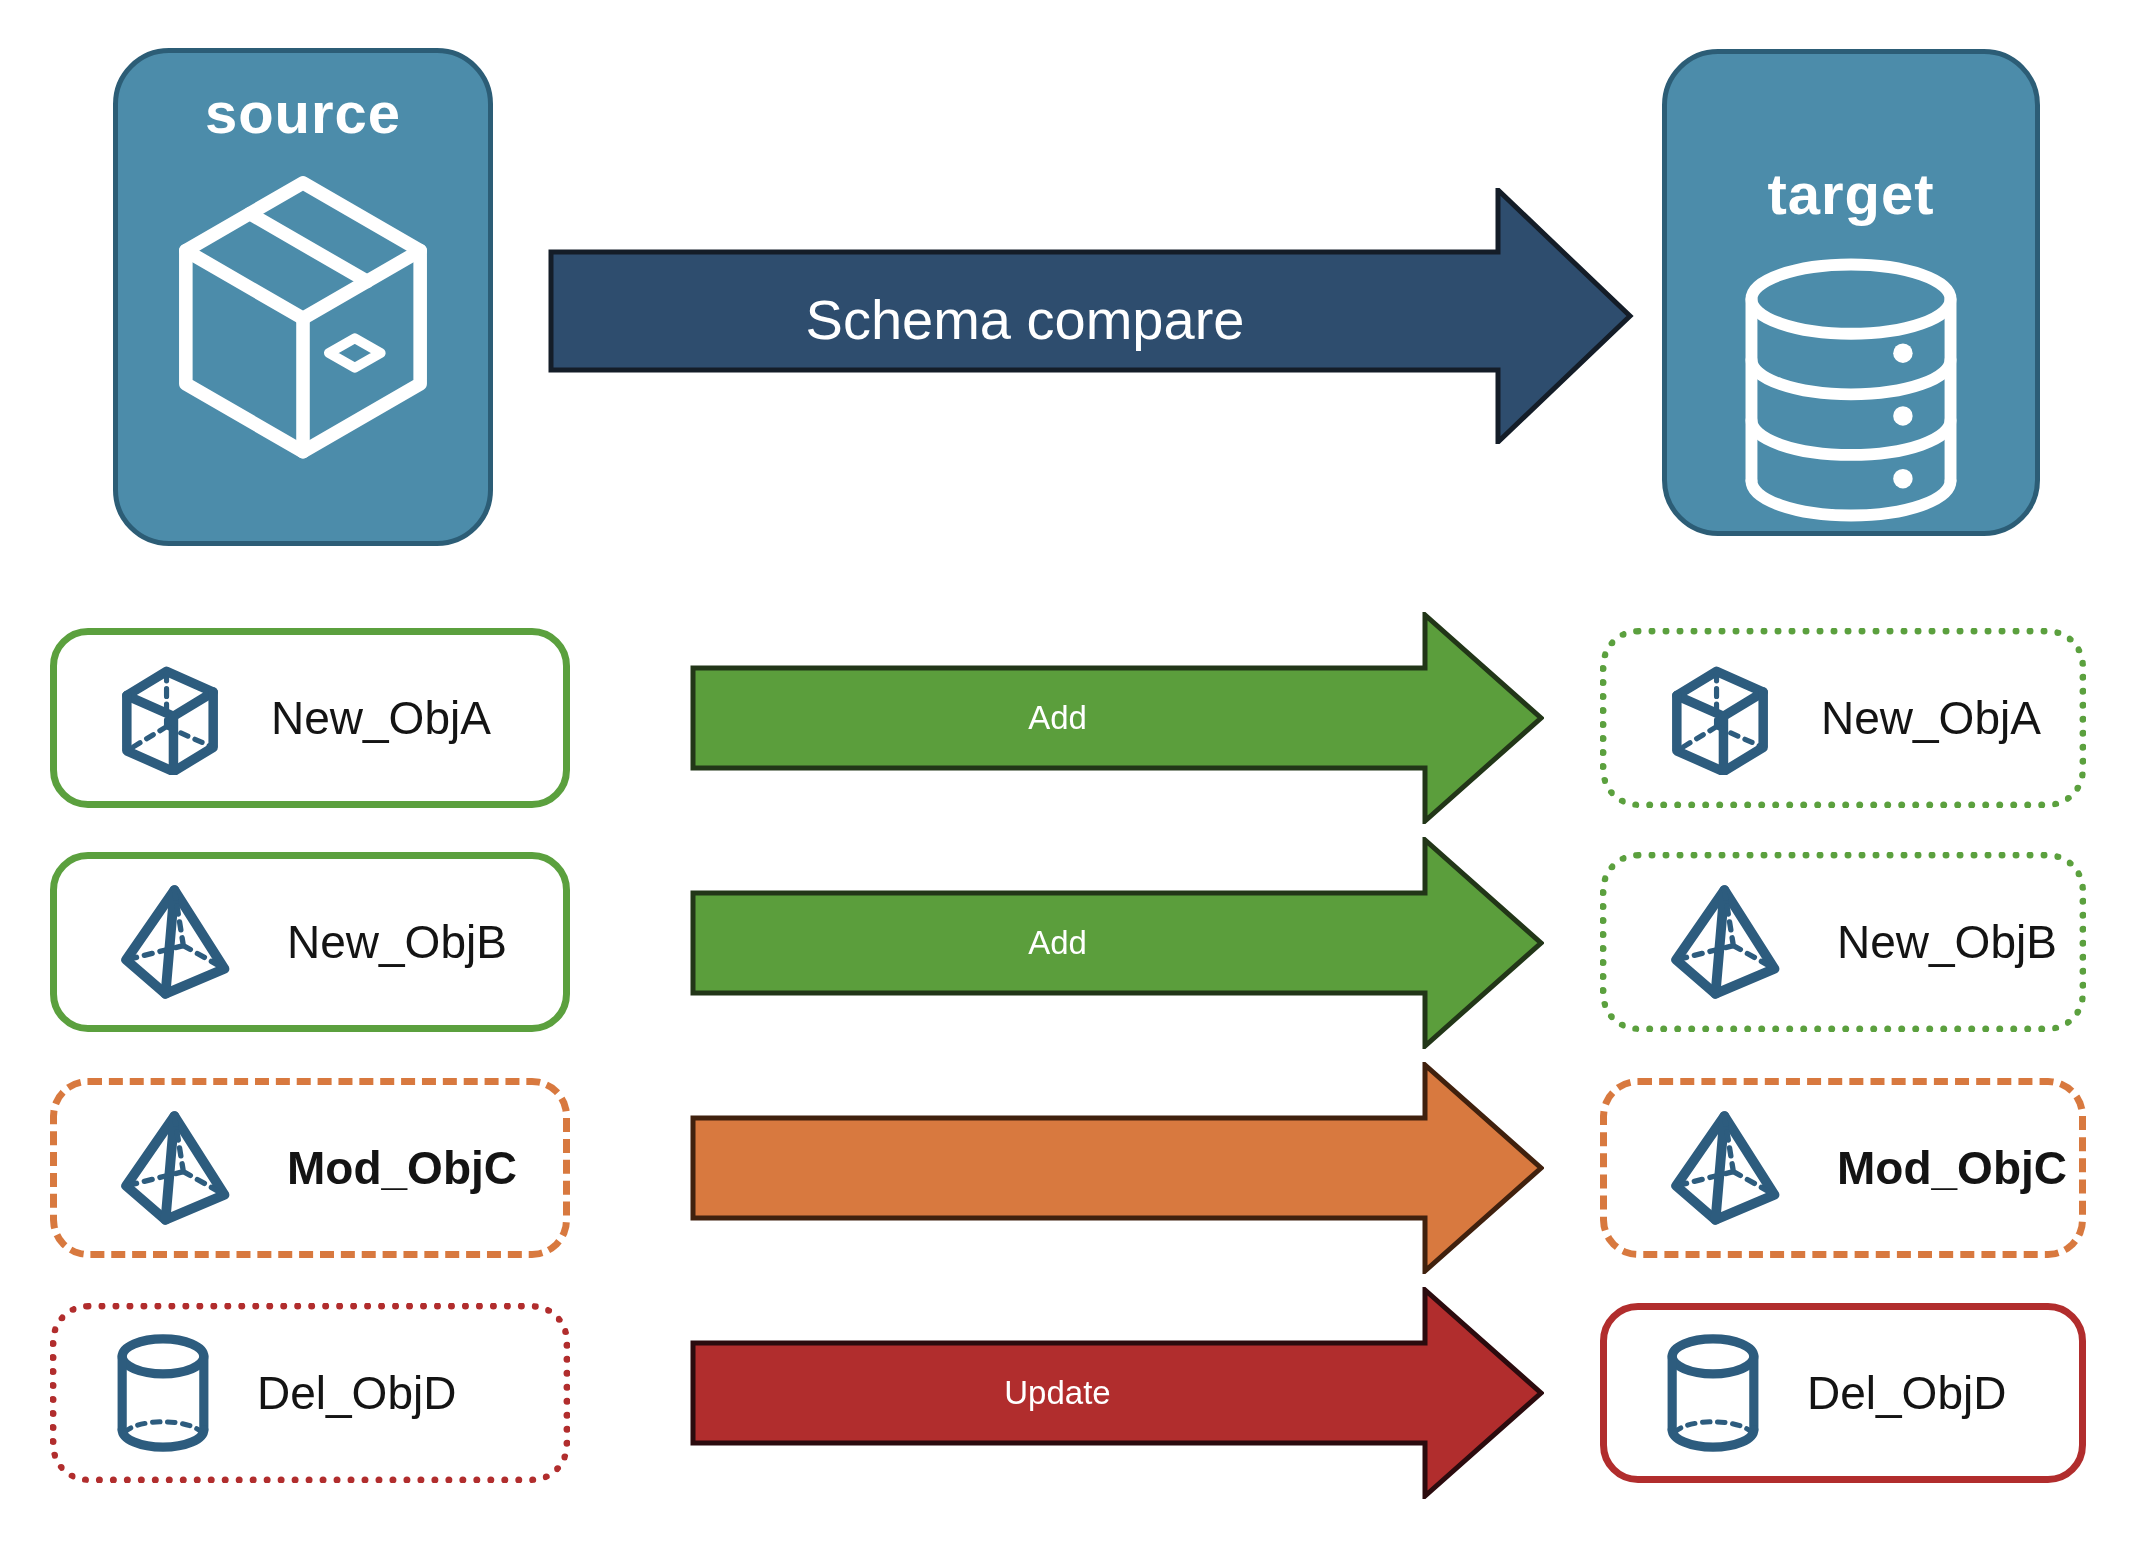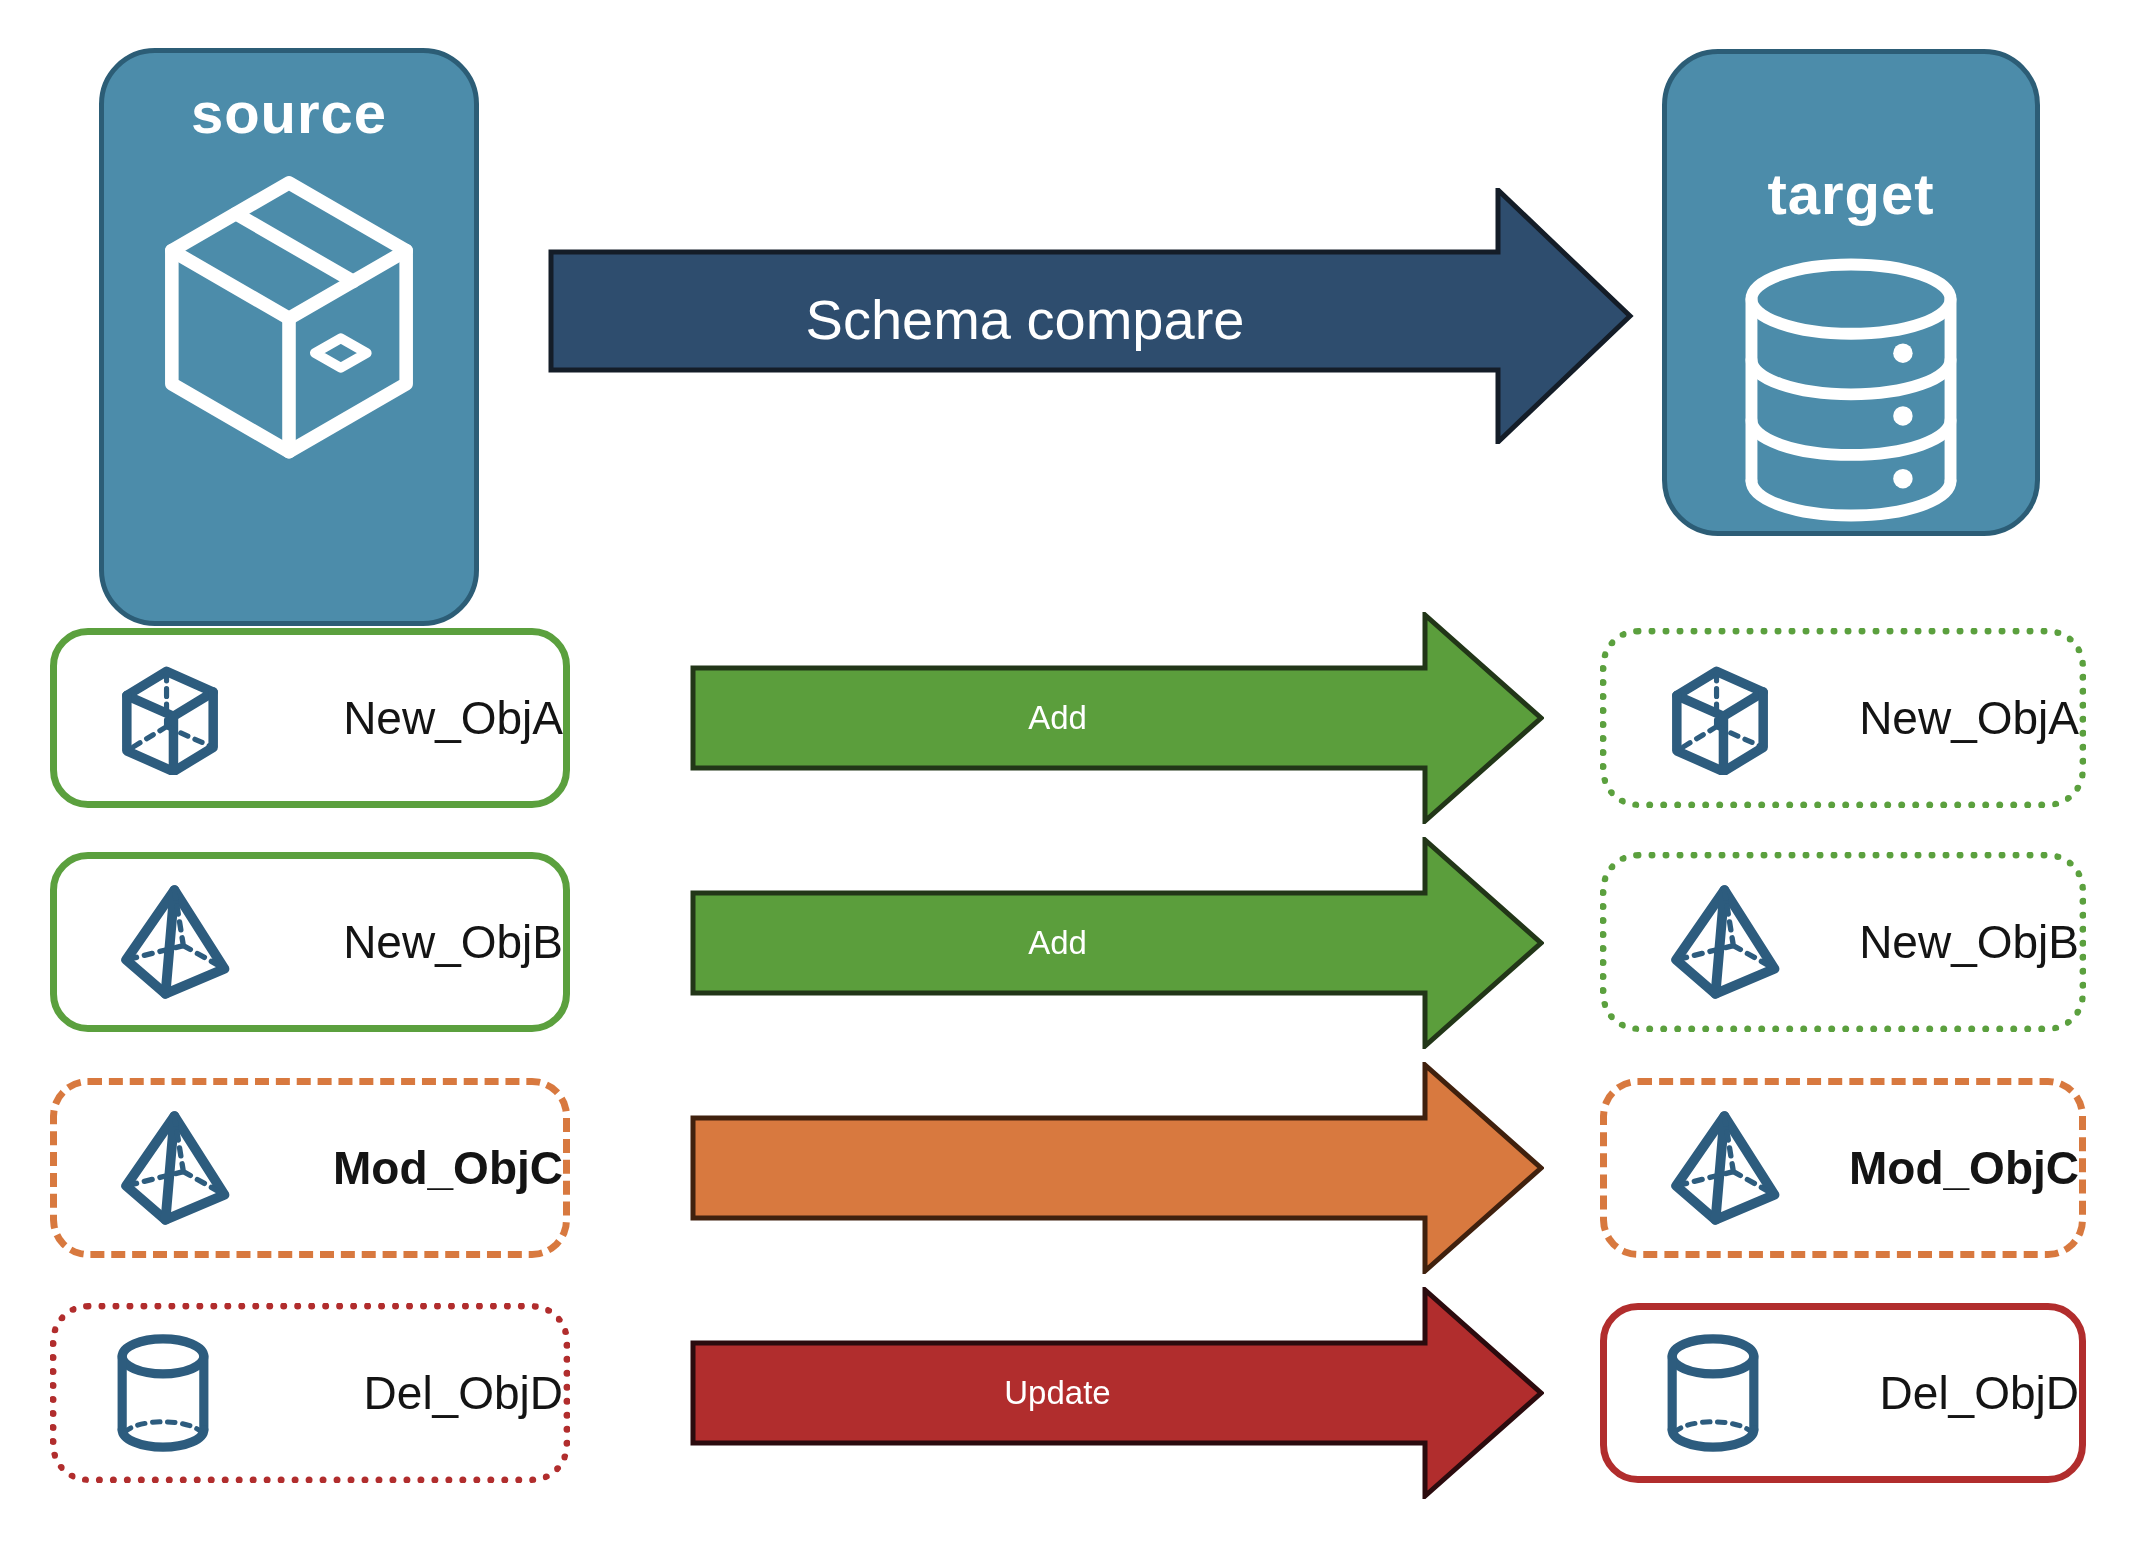--- a/index.html
+++ b/index.html
@@ -5,42 +5,42 @@
   html,body{margin:0;padding:0;background:#ffffff;}
   .canvas{
     position:relative;width:2150px;height:1550px;background:#ffffff;
     font-family:"Liberation Sans","DejaVu Sans",sans-serif;overflow:hidden;
   }
   
   .endpoint{
     position:absolute;background:#4c8caa;border:5px solid #2c5d76;border-radius:56px;
     display:flex;flex-direction:column;align-items:center;box-sizing:border-box;
   }
-  #source-node{left:99px;top:48px;width:380px;height:578px;}
+  #source-node{left:113px;top:48px;width:380px;height:498px;}
   #target-node{left:1662px;top:49px;width:378px;height:487px;justify-content:flex-end;}
   .ep-label{color:#ffffff;font-weight:bold;font-size:58px;margin-top:26px;letter-spacing:1px;}
   .ep-icon{margin-top:22px;}
   .wline{fill:none;stroke:#ffffff;stroke-width:11;stroke-linejoin:round;stroke-linecap:round;}
   
   .arrow-svg{position:absolute;}
   .arrow-poly{stroke-width:5;stroke-linejoin:miter;}
   .fill-compare{fill:#2e4d6e;stroke:#141d28;}
   .fill-add{fill:#5b9e3c;stroke:#223618;}
   .fill-update{fill:#d8793f;stroke:#40210e;}
   .fill-delete{fill:#b12d2d;stroke:#2b0b0e;}
   .arrow-label{
     position:absolute;display:flex;align-items:center;justify-content:center;
     color:#ffffff;pointer-events:none;
   }
   .compare-label{left:560px;top:260px;width:930px;height:118px;font-size:56px;}
   .row-label{left:690px;width:735px;height:100px;font-size:33px;}
   
   .obj-box{
     position:absolute;background:#ffffff;border-radius:38px;box-sizing:border-box;height:180px;
-    display:flex;align-items:center;padding-left:56px;gap:44px;justify-content:space-between;
+    display:flex;align-items:center;padding-left:56px;gap:44px;
   }
   .obj-box.left{left:50px;width:520px;}
   .obj-box.right{left:1600px;width:486px;}
   .r0{top:628px}.r1{top:852px}.r2{top:1078px}.r3{top:1303px}
   .a0{top:612px}.a1{top:837px}.a2{top:1062px}.a3{top:1287px}
   .l0{top:668px}.l1{top:893px}.l2{top:1118px}.l3{top:1343px}
   .b-green-solid {border:7px solid  #5ba03e;}
   .b-green-dotted{border:7px dotted #5ba03e;}
   .b-orange-dashed{border:7px dashed #d8793f;font-weight:bold;}
   .b-red-dotted {border:7px dotted #b12d2d;}

